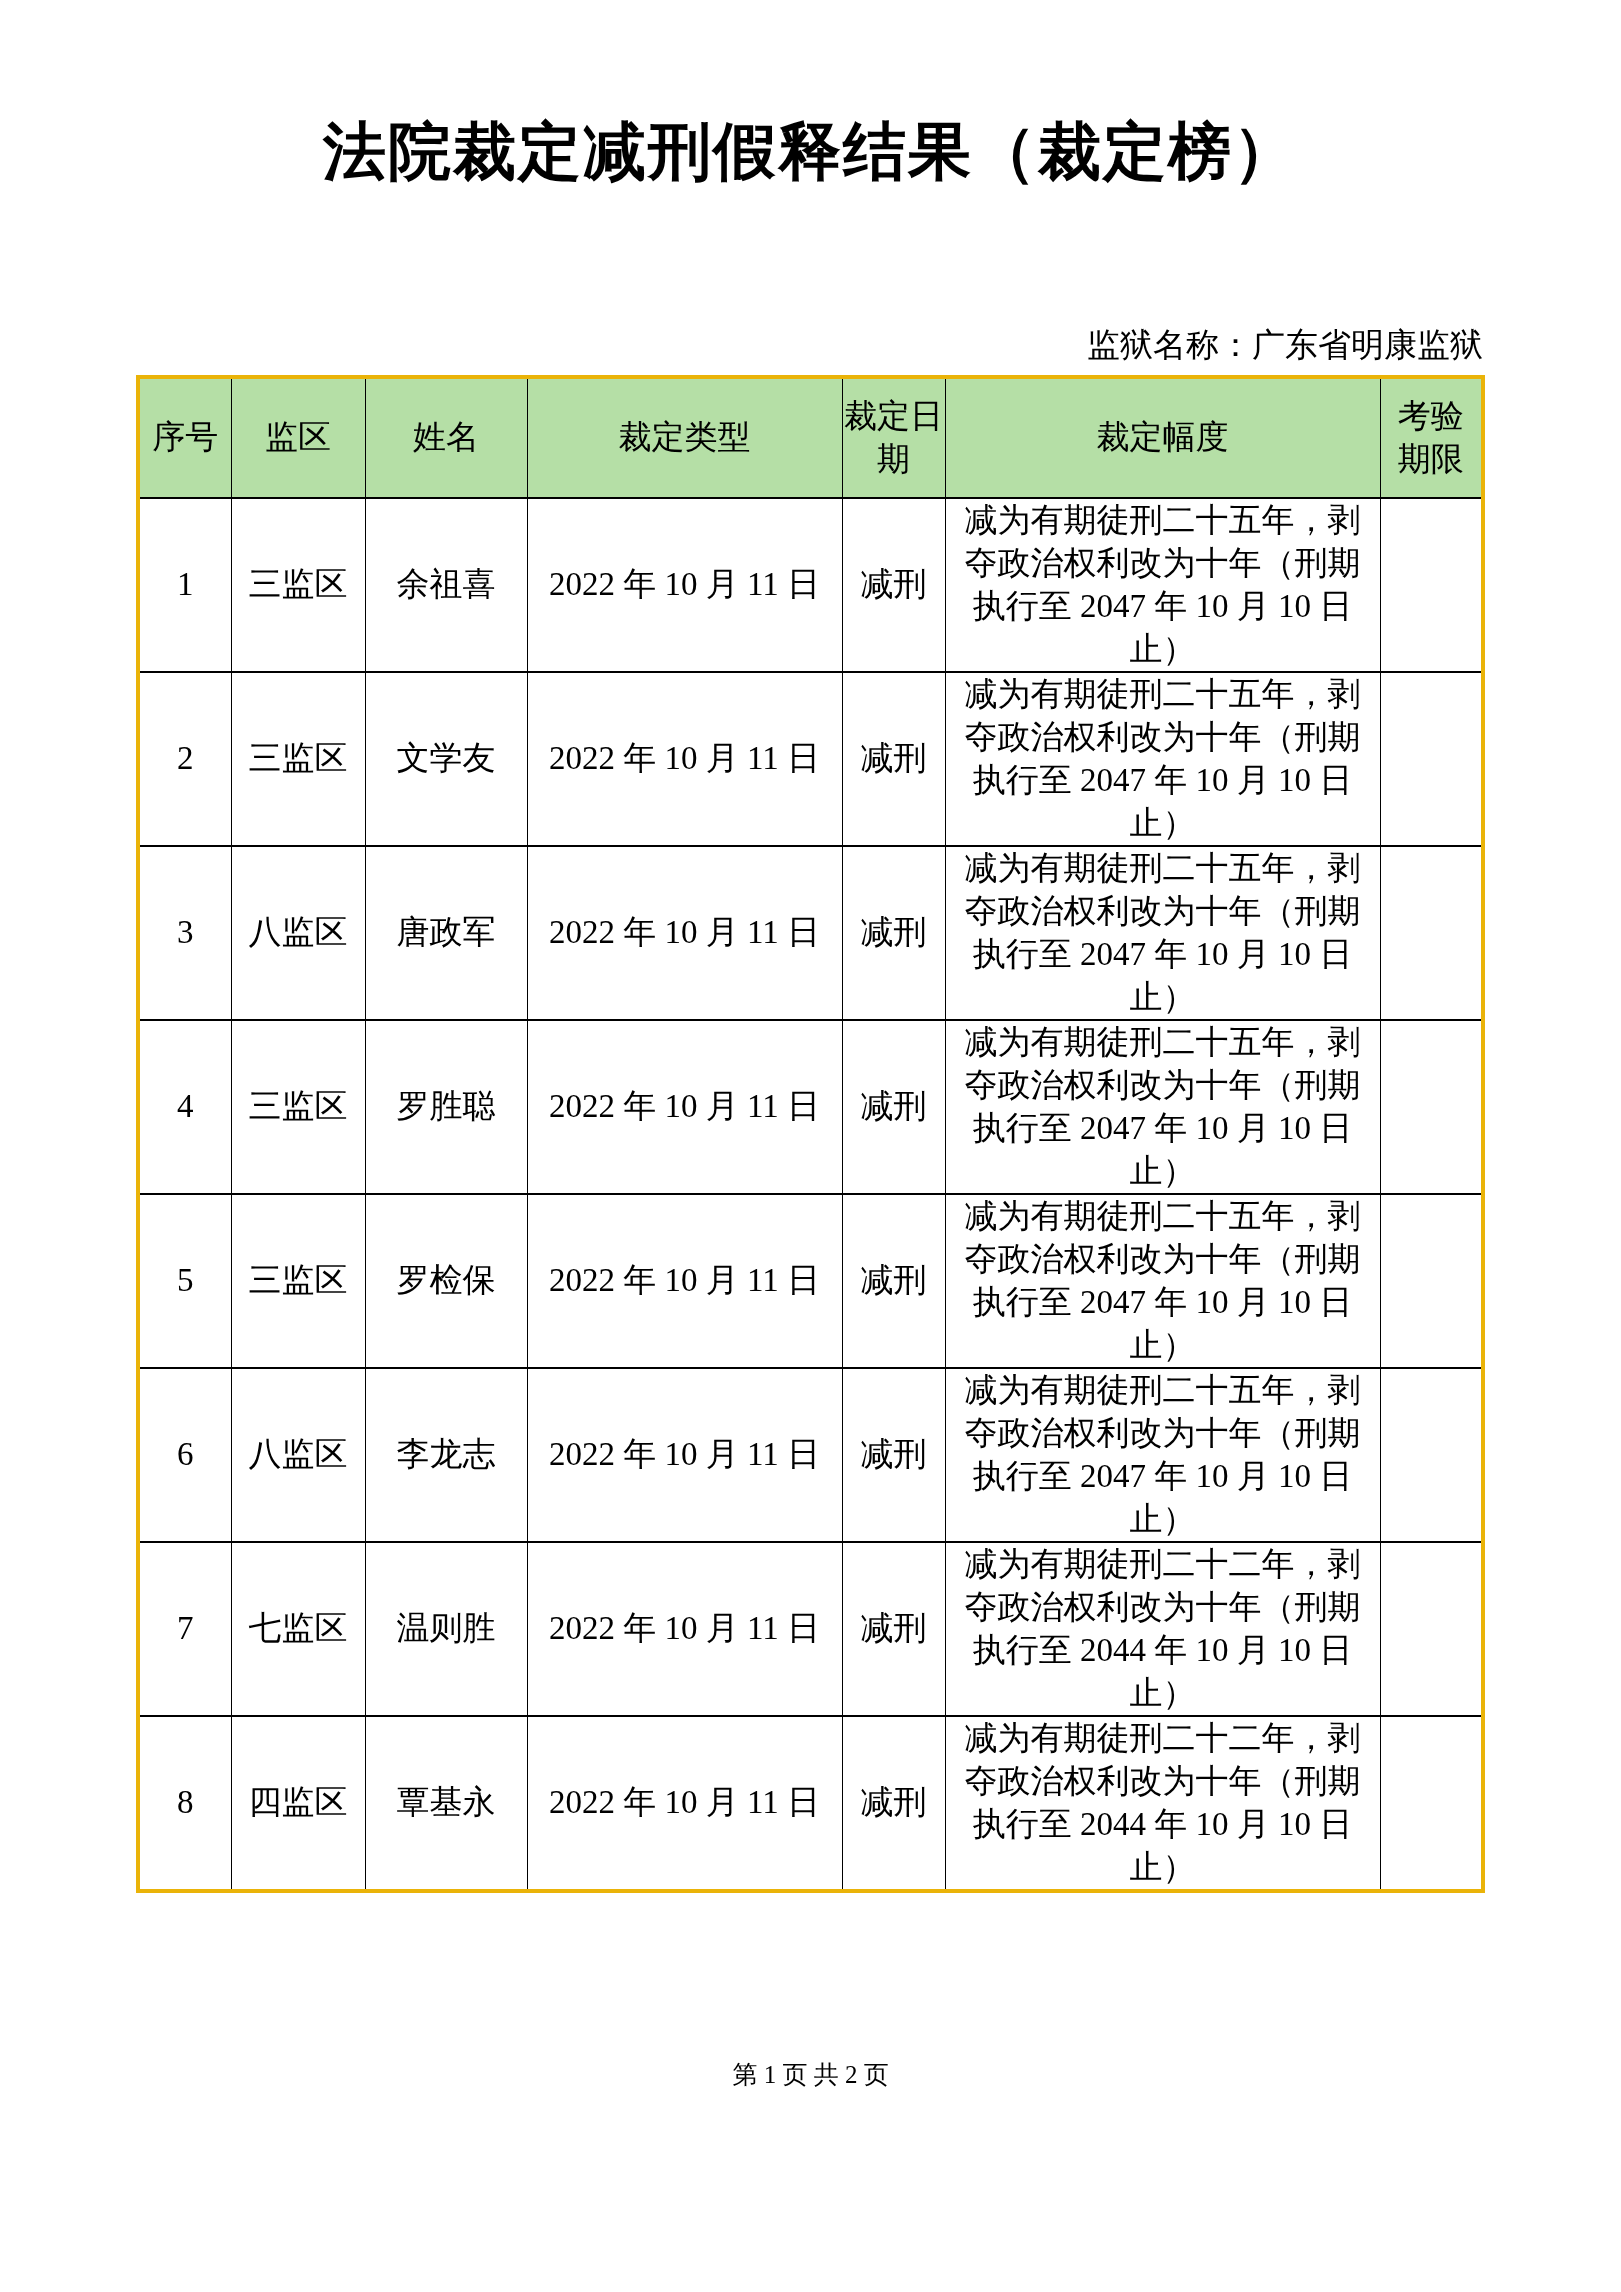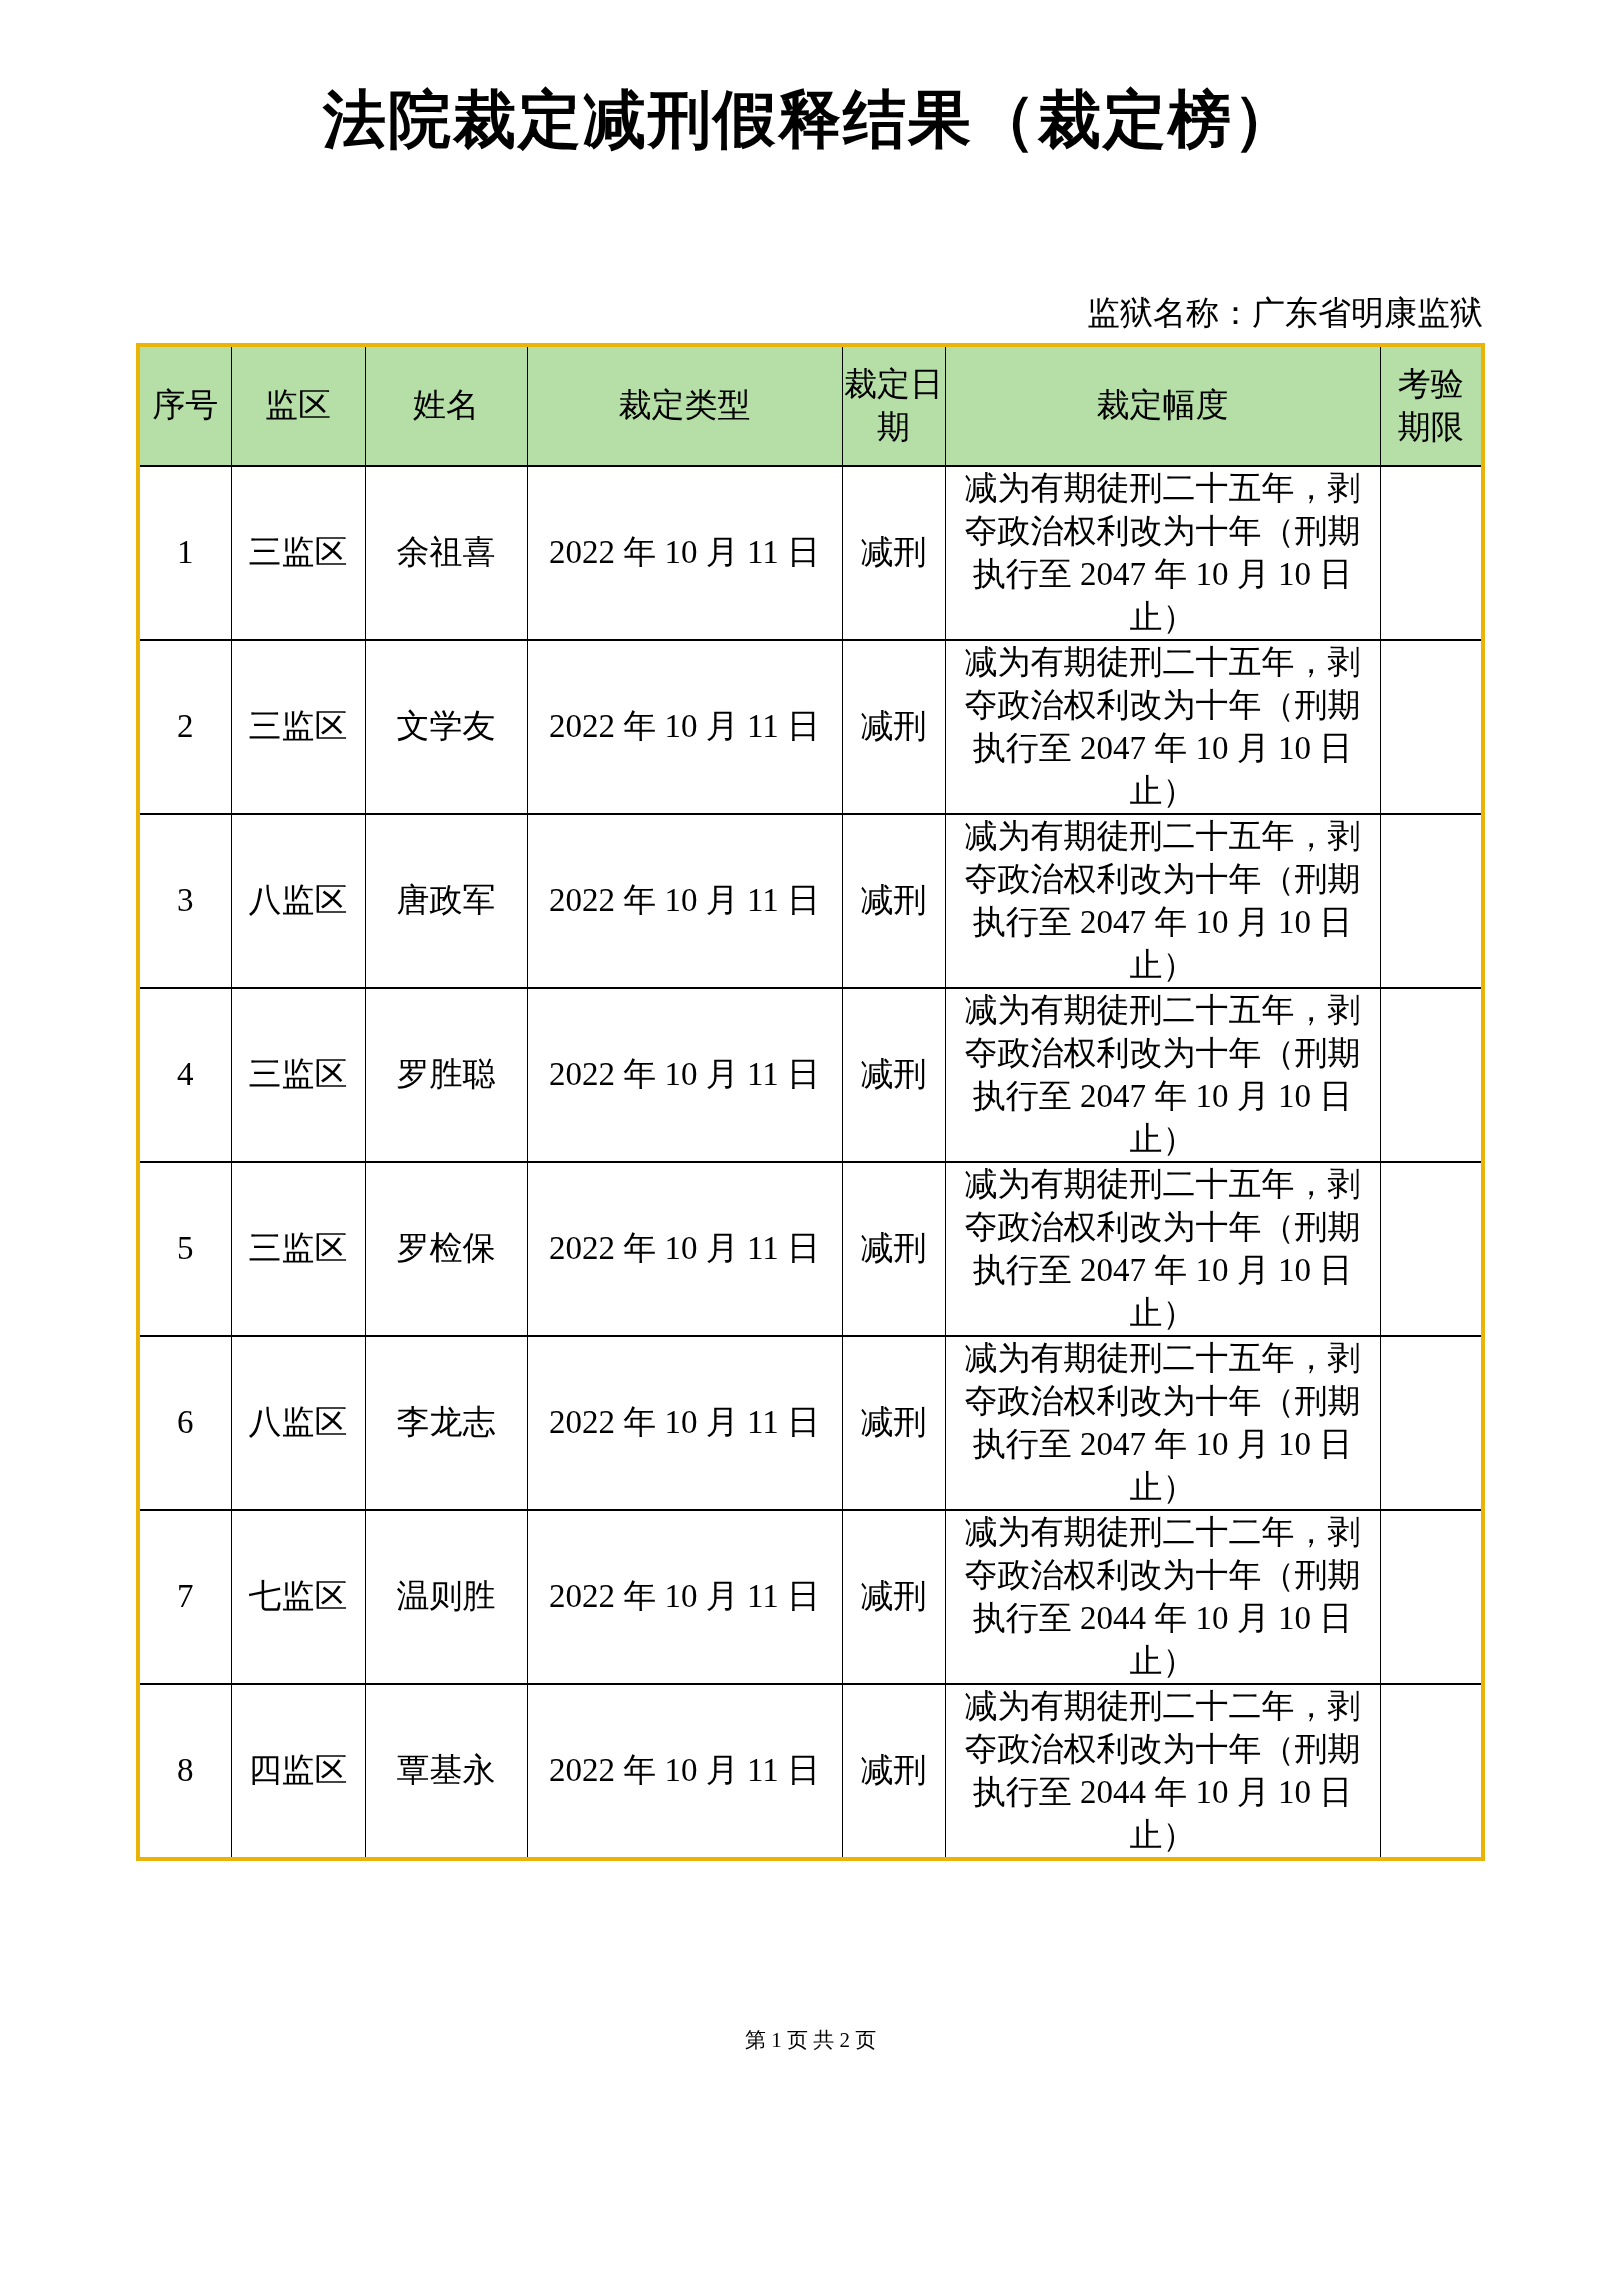--- a/index.html
+++ b/index.html
@@ -11,21 +11,21 @@
     color: #000;
     position: relative;
     overflow: hidden;
   }
   .page {
     width: 1621px;
     height: 2293px;
     background: #ffffff;
   }
   .title {
-    padding-top: 80px;
+    padding-top: 112px;
     text-align: center;
     font-family: "Liberation Sans", "DejaVu Sans", sans-serif;
     font-weight: bold;
     font-size: 63px;
     line-height: 1.25;
     letter-spacing: 2px;
   }
   .meta-row {
     width: 1345px;
     margin: 133px auto 0 auto;
@@ -64,21 +64,21 @@
     padding: 0 2px;
     margin-left: 8px;
   }
   table.ruling tbody td.cell-scope {
     padding: 0 9.8px;
     text-align: center;
   }
   .footer {
     margin-top: 165px;
     text-align: center;
-    font-size: 21px;
+    font-size: 25px;
   }
 </style>
 </head>
 <body>
 
 <div class="page">
 
   <h1 class="title">法院裁定减刑假释结果（裁定榜）</h1>
 
   <div class="meta-row">

